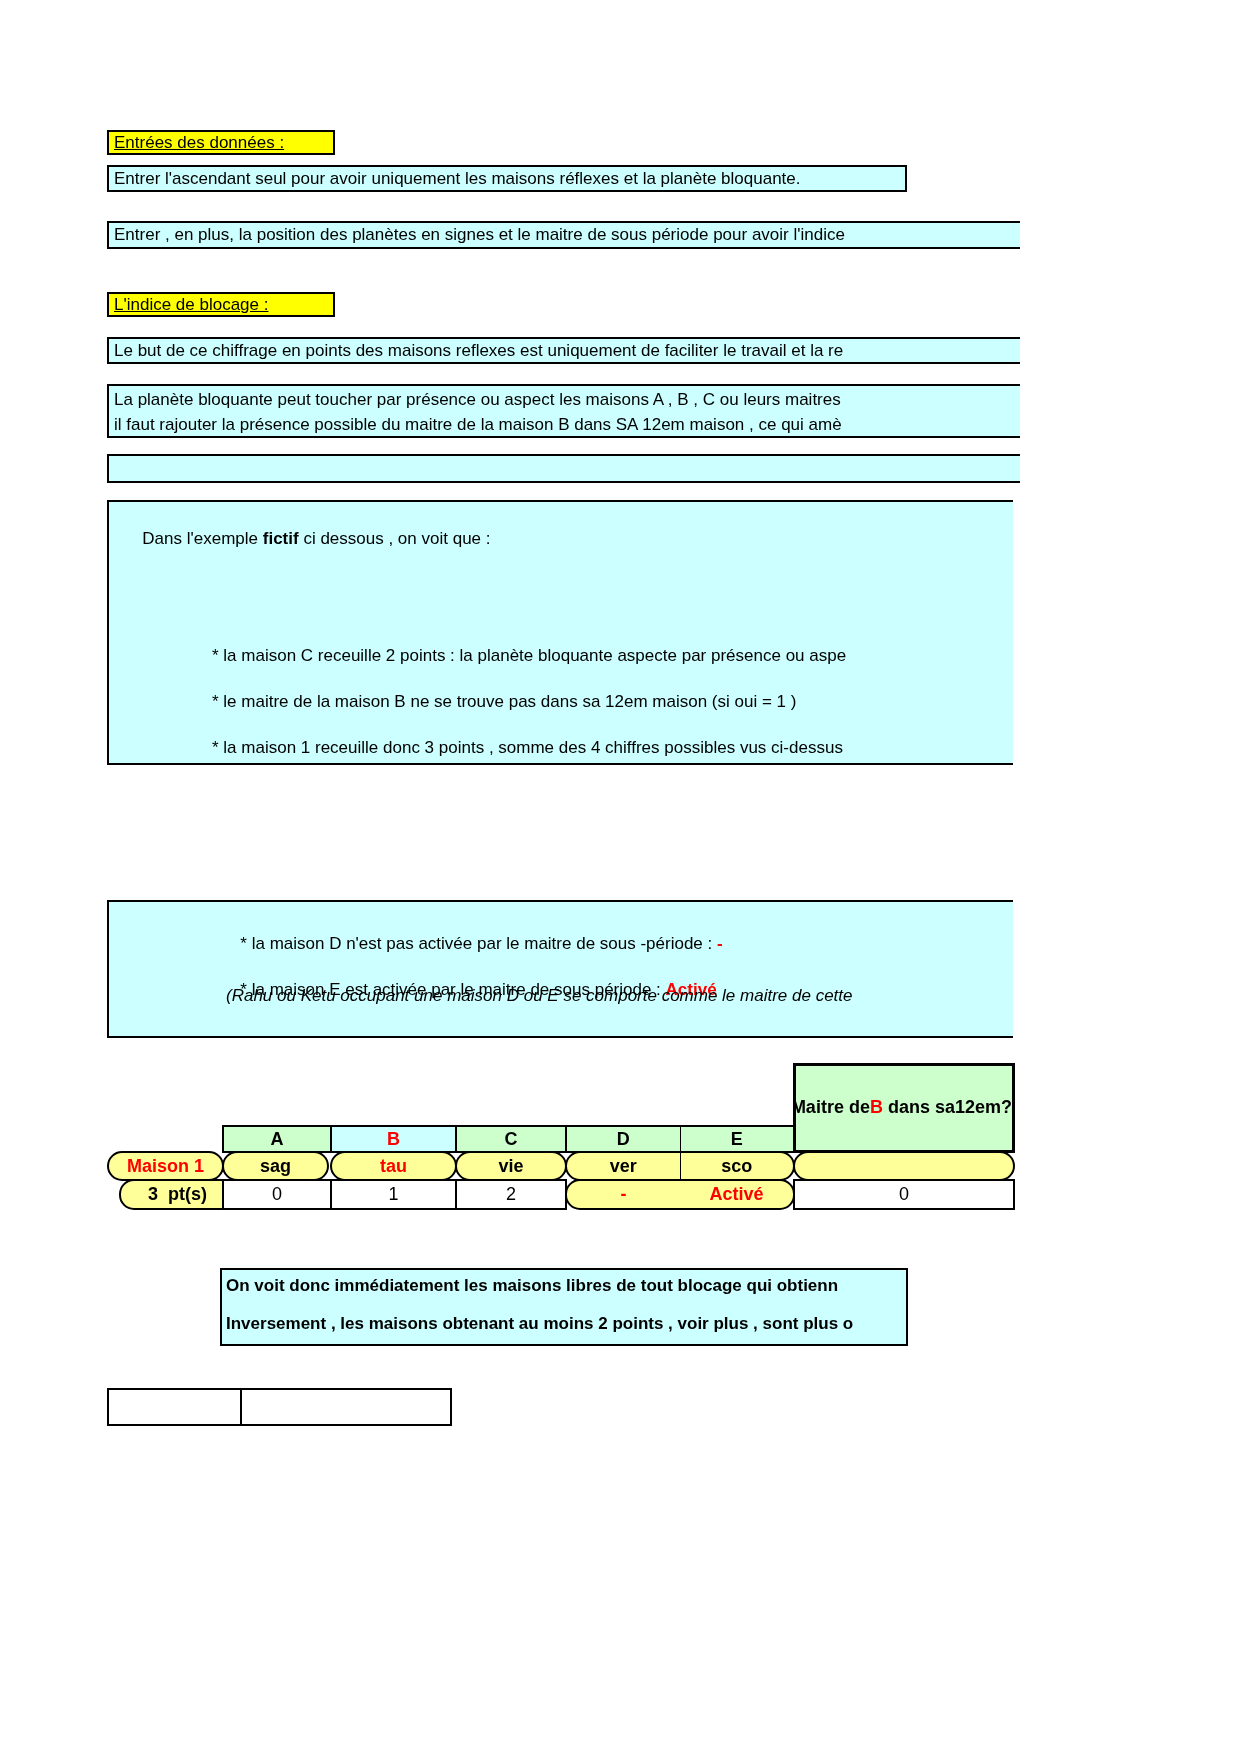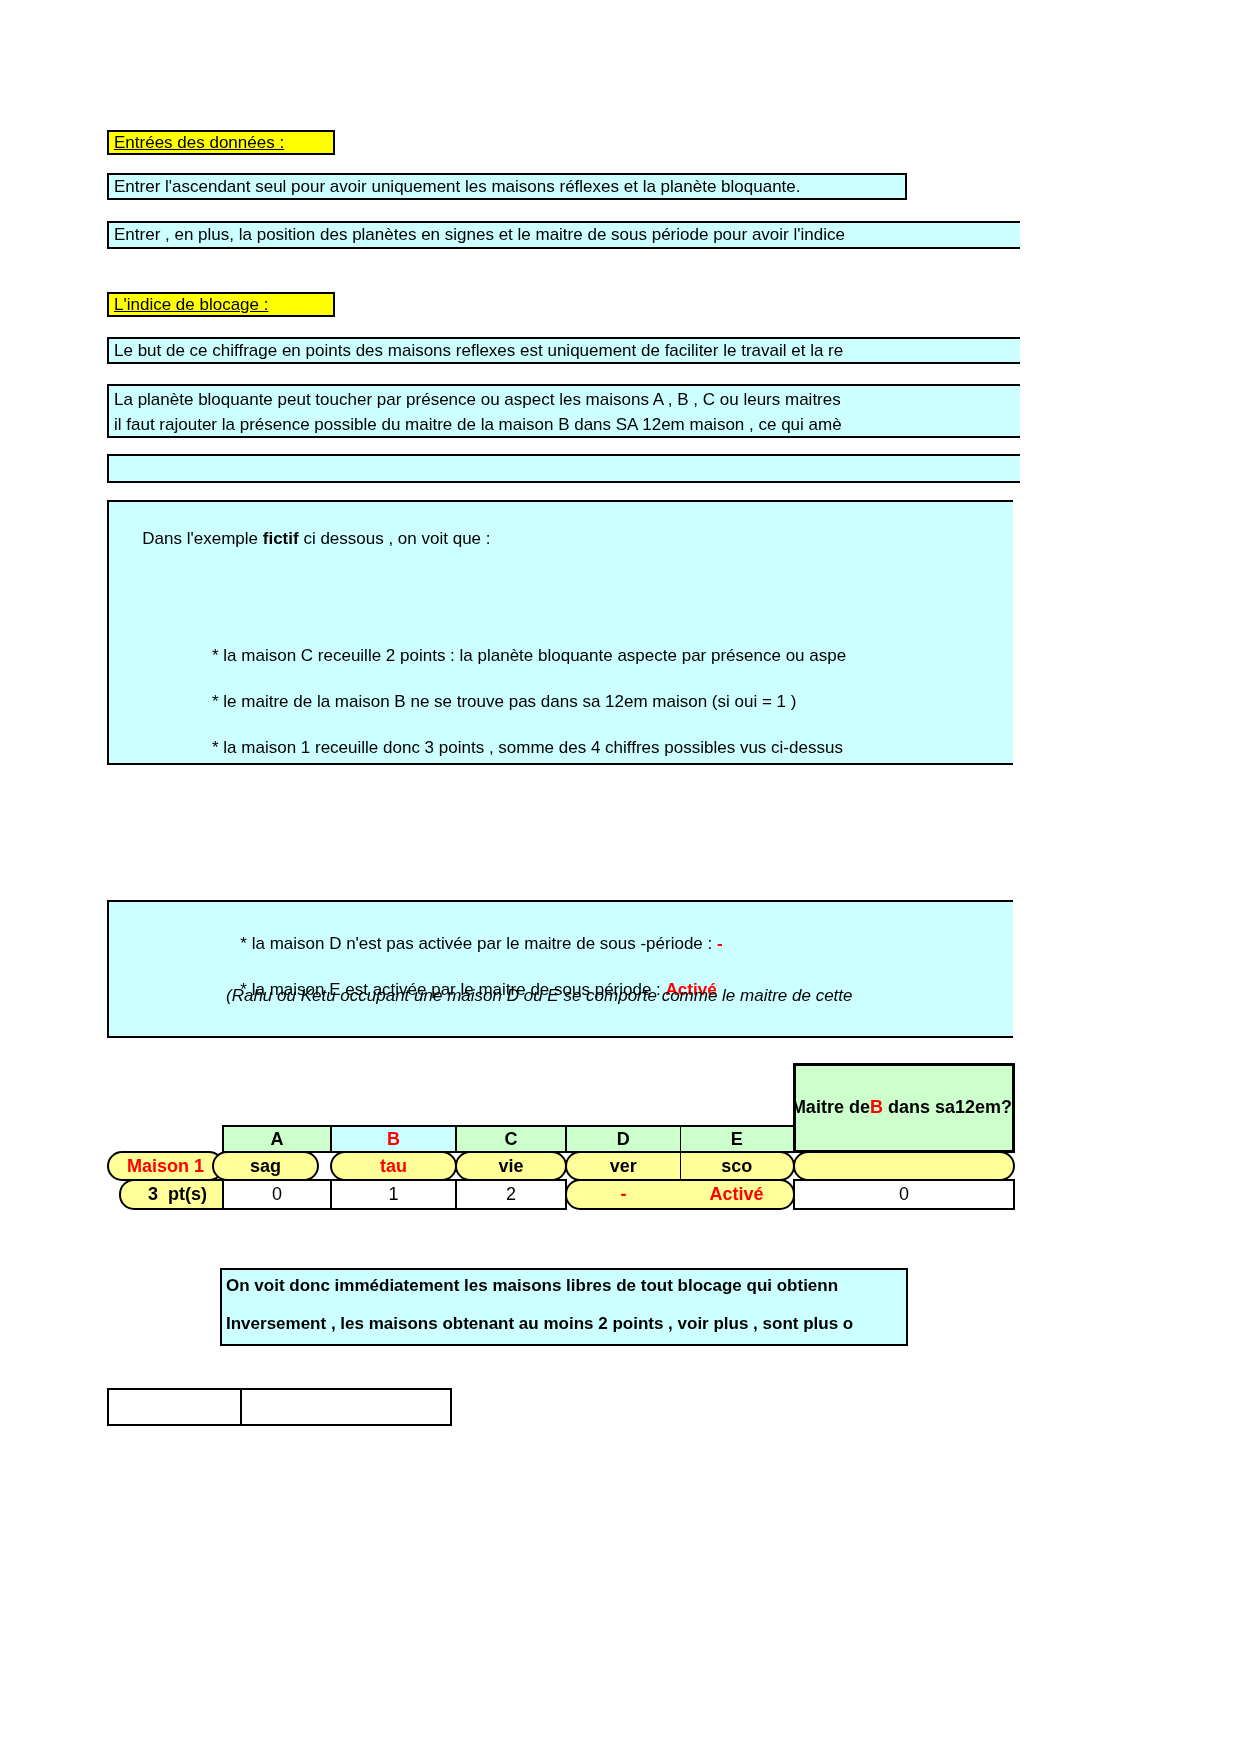--- a/index.html
+++ b/index.html
@@ -30,21 +30,21 @@
 </style>
 </head>
 <body>
 
 <div id="page">
 
   <div class="abs ttl" style="left:107px;top:130px;width:228px;height:25px">
     <span class="ln">Entrées des données :</span>
   </div>
 
-  <div class="abs note" style="left:107px;top:173px;width:800px;height:27px">
+  <div class="abs note" style="left:107px;top:165px;width:800px;height:27px">
     <span class="ln">Entrer l'ascendant seul pour avoir uniquement les maisons réflexes et la planète bloquante.</span>
   </div>
 
   <div class="abs note noR" style="left:107px;top:221px;width:913px;height:28px">
     <span class="ln">Entrer , en plus, la position des planètes en signes et le maitre de sous période pour avoir l'indice</span>
   </div>
 
   <div class="abs ttl" style="left:107px;top:292px;width:228px;height:25px">
     <span class="ln">L'indice de blocage :</span>
   </div>
@@ -91,21 +91,21 @@
 
   <div class="cell bgG" style="left:222px;top:1125px;width:110px;height:28px">A</div>
   <div class="cell bgC red" style="left:330px;top:1125px;width:127px;height:28px">B</div>
   <div class="cell bgG" style="left:455px;top:1125px;width:112px;height:28px">C</div>
   <div class="cell bgG" style="left:565px;top:1125px;width:230px;height:28px;padding:0">
     <div class="half divR">D</div>
     <div class="half">E</div>
   </div>
 
   <div class="cell bgY red" style="left:107px;top:1151px;width:117px;height:30px">Maison 1</div>
-  <div class="cell bgY" style="left:212px;top:1151px;width:107px;height:30px">sag</div>
+  <div class="cell bgY" style="left:222px;top:1151px;width:107px;height:30px">sag</div>
   <div class="cell bgY red" style="left:330px;top:1151px;width:127px;height:30px">tau</div>
   <div class="cell bgY" style="left:455px;top:1151px;width:112px;height:30px">vie</div>
   <div class="cell bgY" style="left:565px;top:1151px;width:230px;height:30px;padding:0">
     <div class="half divR">ver</div>
     <div class="half">sco</div>
   </div>
   <div class="cell bgY" style="left:793px;top:1151px;width:222px;height:30px"></div>
 
   <div class="cell bgY" style="left:119px;top:1179px;width:117px;height:31px">3  pt(s)</div>
   <div class="cell bgW nrm" style="left:222px;top:1179px;width:110px;height:31px">0</div>

